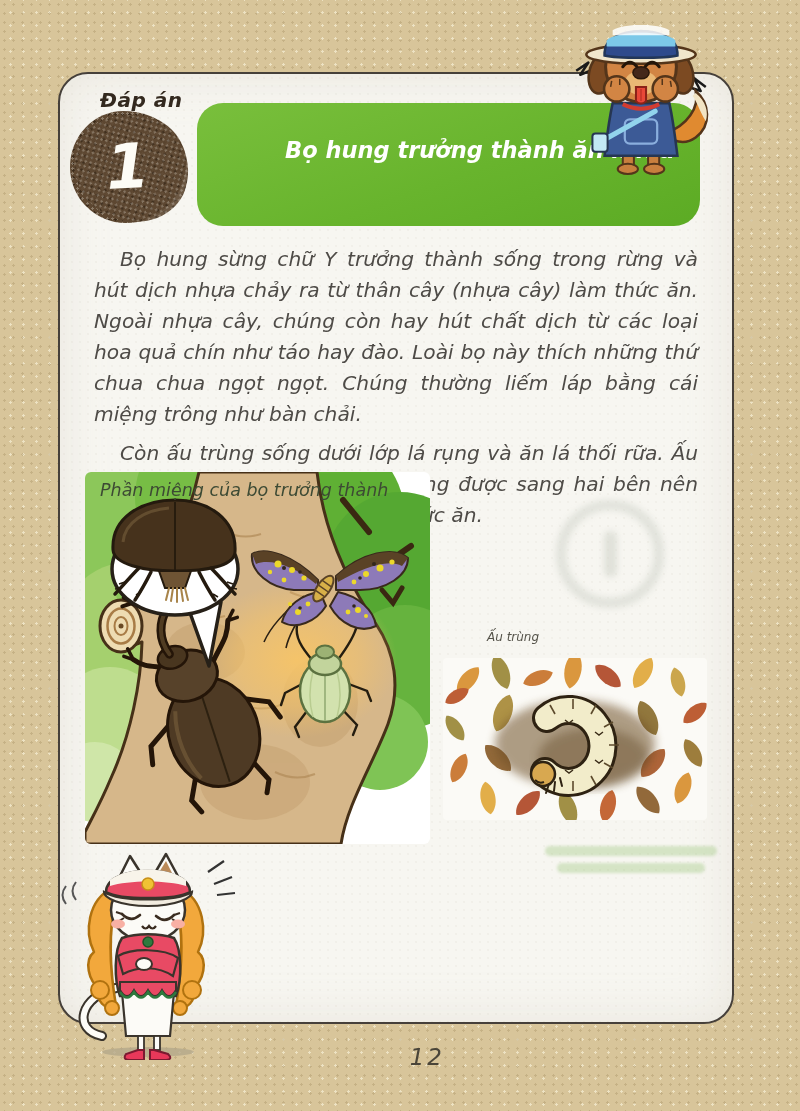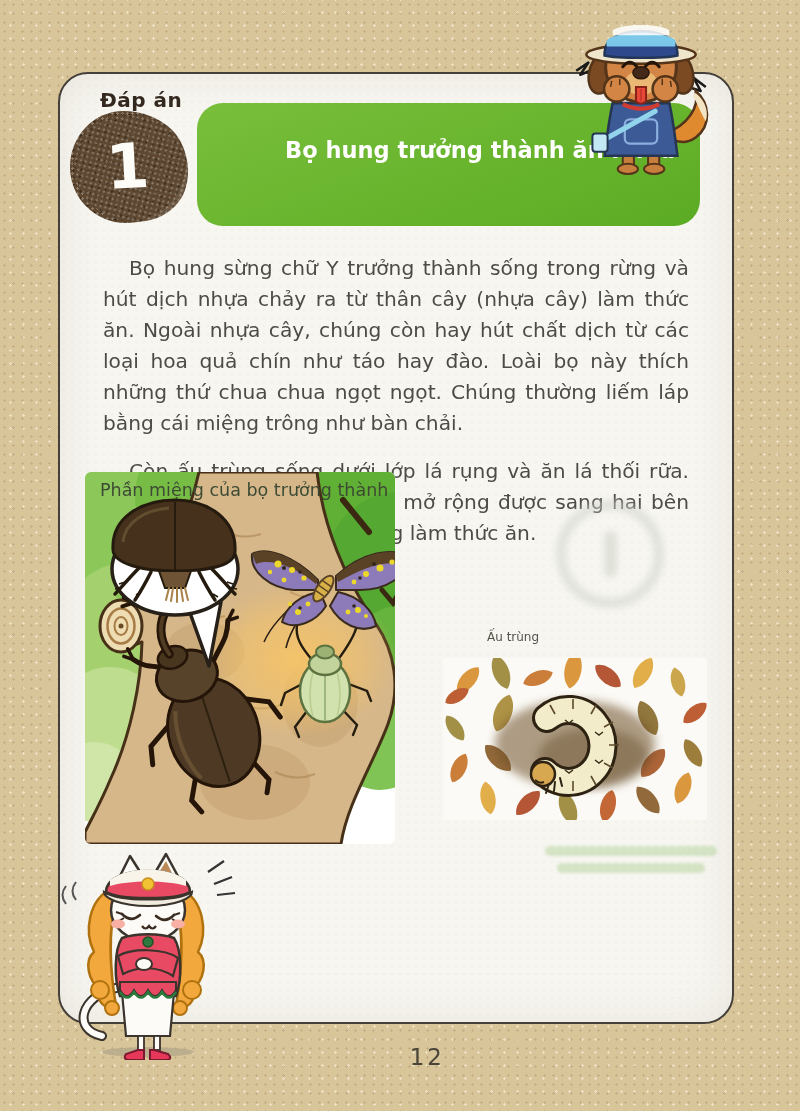--- a/index.html
+++ b/index.html
@@ -5,20 +5,21 @@
   html,body { margin:0; padding:0; }
   .page {
     position:relative; width:800px; height:1111px; overflow:hidden;
     font-family:"DejaVu Sans", "Liberation Sans", sans-serif;
     background-color:#d8c59a;
     background-image:
       radial-gradient(rgba(120,95,50,0.20) 1px, rgba(120,95,50,0) 1.4px),
       radial-gradient(rgba(255,250,230,0.55) 1px, rgba(255,250,230,0) 1.4px);
     background-size: 9px 9px, 13px 13px;
     background-position: 0 0, 4px 6px;
+    font-style: italic;
   }
   .card {
     position:absolute; left:58px; top:72px; width:672px; height:948px;
     background-color:#f7f6f1;
     background-image: radial-gradient(rgba(160,150,130,0.07) 1px, rgba(160,150,130,0) 1.3px);
     background-size: 8px 8px;
     border:2px solid #46403a; border-radius:30px;
     box-shadow: inset 0 0 45px rgba(205,198,180,0.35);
   }
   .dap-an {
@@ -48,23 +49,23 @@
     position:absolute; left:197px; top:103px; width:503px; height:123px;
     background:linear-gradient(160deg,#79bf3c 0%, #68b42d 55%, #5cab24 100%);
     border-radius:26px; box-sizing:border-box;
     padding:28px 18px 0 88px;
   }
   .banner .line { color:#ffffff; font-weight:bold; font-size:22.5px; line-height:38px; white-space:nowrap; }
   .body-text {
     position:absolute; left:86px; top:236px; width:620px;
     color:#4e4b47; font-size:20.2px; line-height:31px; text-align:justify;
   }
-  .body-text p { margin:17px; text-indent:26px; }
+  .body-text p { margin:8px; text-indent:26px; }
   .fig-adult {
-    position:absolute; left:85px; top:472px; width:310px; height:372px;
+    position:absolute; left:85px; top:472px; width:345px; height:372px;
     background:#ffffff; border-radius:6px; overflow:hidden;
   }
   .fig-adult .caption {
     position:absolute; left:15px; top:8px; z-index:5;
     font-size:17.5px; color:#3d4a34;
   }
   .fig-adult svg { position:absolute; left:0; top:0; }
   .larva-label { position:absolute; left:487px; top:630px; font-size:12px; color:#55534a; }
   .fig-larva {
     position:absolute; left:443px; top:658px; width:264px; height:162px;

